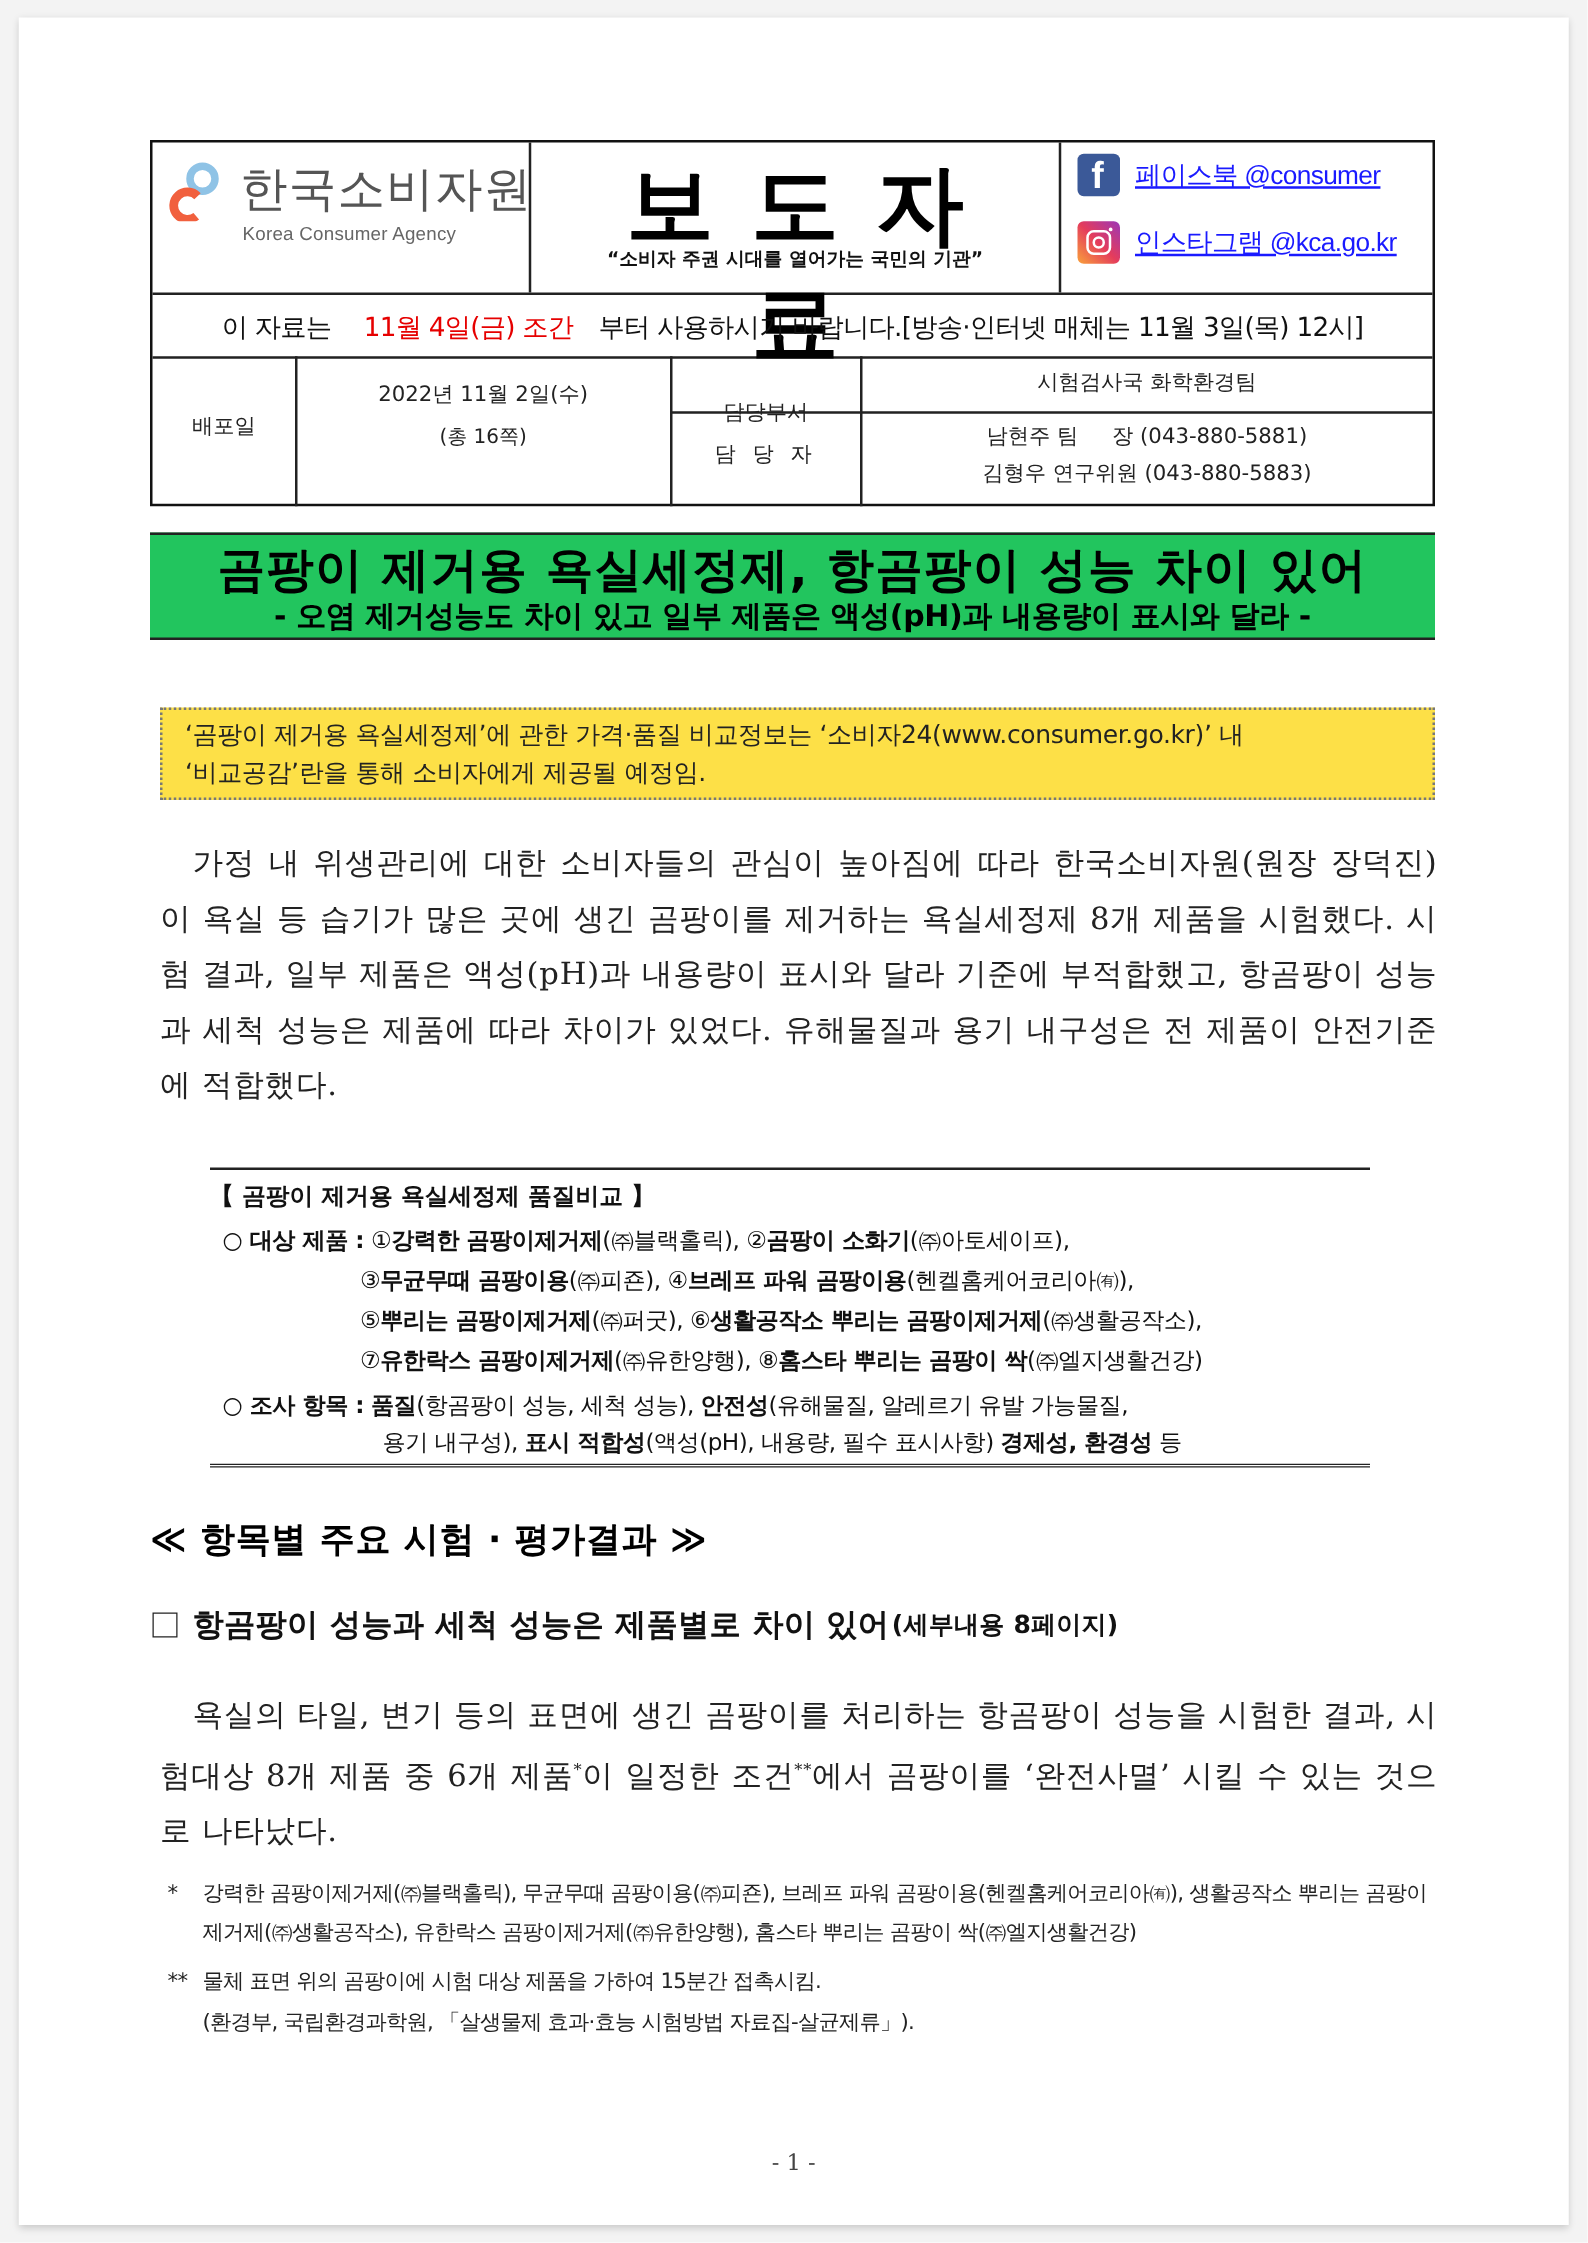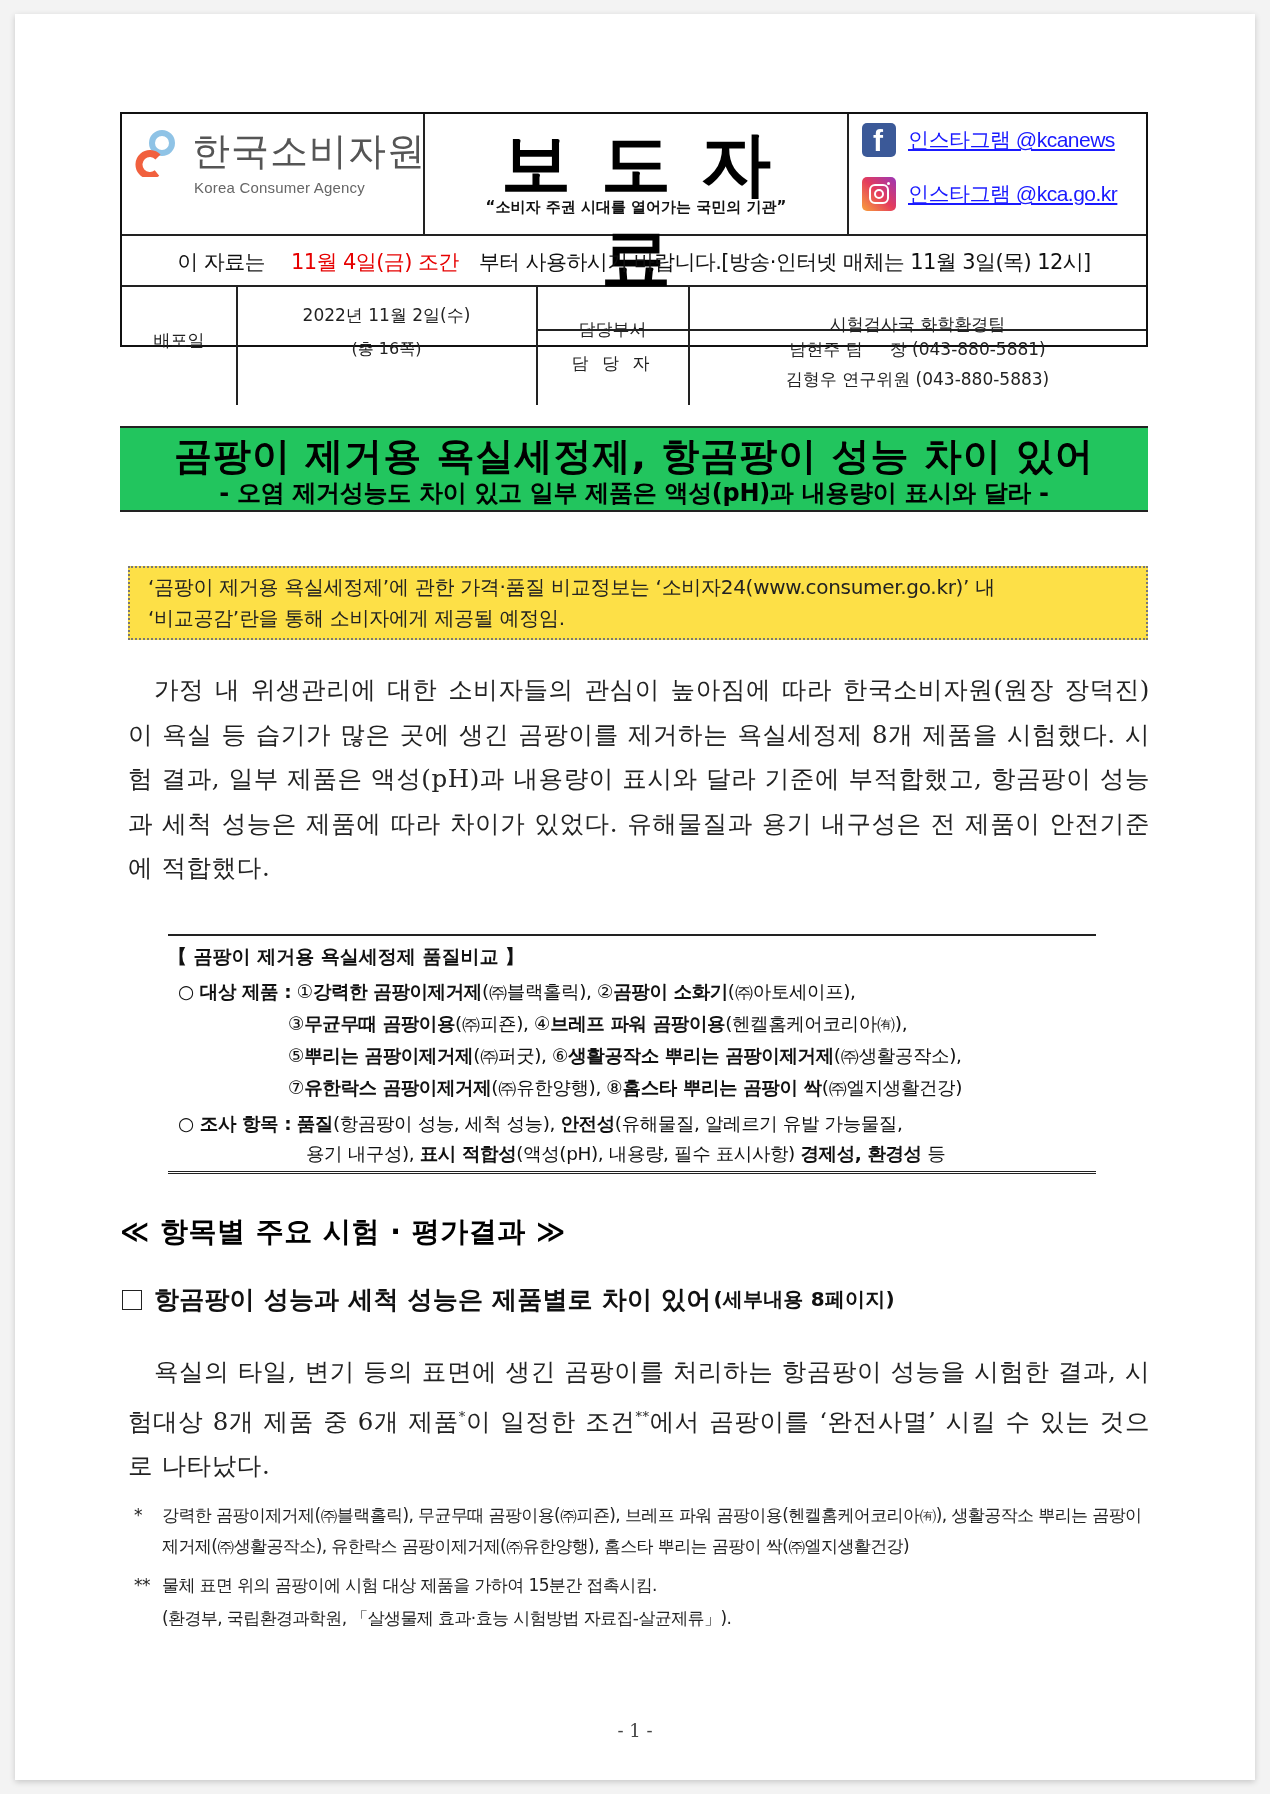--- a/index.html
+++ b/index.html
@@ -8,21 +8,21 @@
     font-family:"DejaVu Sans","Liberation Sans",sans-serif; color:#111;
     overflow:hidden;
   }
   .page {
     position:absolute; left:15px; top:14px; width:1240px; height:1766px;
     background:#fff; box-shadow:0 2px 6px rgba(0,0,0,0.18);
   }
 
   
   .htable {
-    position:absolute; left:120px; top:112px; width:1028px; height:235px;
+    position:absolute; left:120px; top:112px; width:1028px; height:293px;
     border:2px solid #111; box-sizing:border-box;
   }
   .hline { position:absolute; background:#222; }
   .logo-mark { position:absolute; left:13px; top:15px; width:42px; height:48px; }
   .logo-ko {
     position:absolute; left:70px; top:12px; font-size:38px; color:#555;
     letter-spacing:1px; font-family:"DejaVu Sans",sans-serif;
   }
   .logo-en {
     position:absolute; left:72px; top:65px; font-size:15px; color:#666;
@@ -134,42 +134,42 @@
   <div class="logo-ko">한국소비자원</div>
   <div class="logo-en">Korea Consumer Agency</div>
 
   <div class="press-title">보도자료</div>
   <div class="press-slogan">“소비자 주권 시대를 열어가는 국민의 기관”</div>
 
   <div class="social-row" style="top:8px;">
     <div class="sicon fb">
         <span>f</span>
       </div>
-    <span class="social-link">인스타그램 @kcanews</span>
+    <span class="social-link">페이스북 @consumer</span>
   </div>
   <div class="social-row" style="top:62px;">
     <div class="sicon ig">
         <div class="ring"></div>
         <div class="lens"></div>
         <div class="dot"></div>
       </div>
     <span class="social-link">인스타그램 @kca.go.kr</span>
   </div>
 
   <div class="notice">
     <span style="white-space:pre;">이 자료는 </span>
     <span class="red">11월 4일(금) 조간</span>
     <span>부터 사용하시기 바랍니다.[방송·인터넷 매체는 11월 3일(목) 12시]</span>
   </div>
 
   <div class="cell-text" style="left:0;top:215px;width:114px;">배포일</div>
   <div class="cell-text" style="left:115px;top:190px;width:299px;">2022년 11월 2일(수)</div>
   <div class="cell-text" style="left:115px;top:225px;width:299px;font-size:16px;">(총 16쪽)</div>
   <div class="cell-text" style="left:415px;top:180px;width:151px;margin-top:24px;">담당부서</div>
-  <div class="cell-text" style="left:567px;top:180px;width:457px;margin-top:19px;">시험검사국 화학환경팀</div>
+  <div class="cell-text" style="left:567px;top:180px;width:457px;">시험검사국 화학환경팀</div>
   <div class="cell-text" style="left:415px;top:238px;width:151px;letter-spacing:4px;">담 당 자</div>
   <div class="cell-text" style="left:567px;top:220px;width:457px;white-space:pre;line-height:30px;">남현주 팀     장 (043-880-5881)</div>
   <div class="cell-text" style="left:567px;top:250px;width:457px;white-space:pre;line-height:30px;">김형우 연구위원 (043-880-5883)</div>
 </div>
 
 <div class="titlebox">
   <div class="main">곰팡이 제거용 욕실세정제, 항곰팡이 성능 차이 있어</div>
   <div class="sub">- 오염 제거성능도 차이 있고 일부 제품은 액성(pH)과 내용량이 표시와 달라 -</div>
 </div>
 

